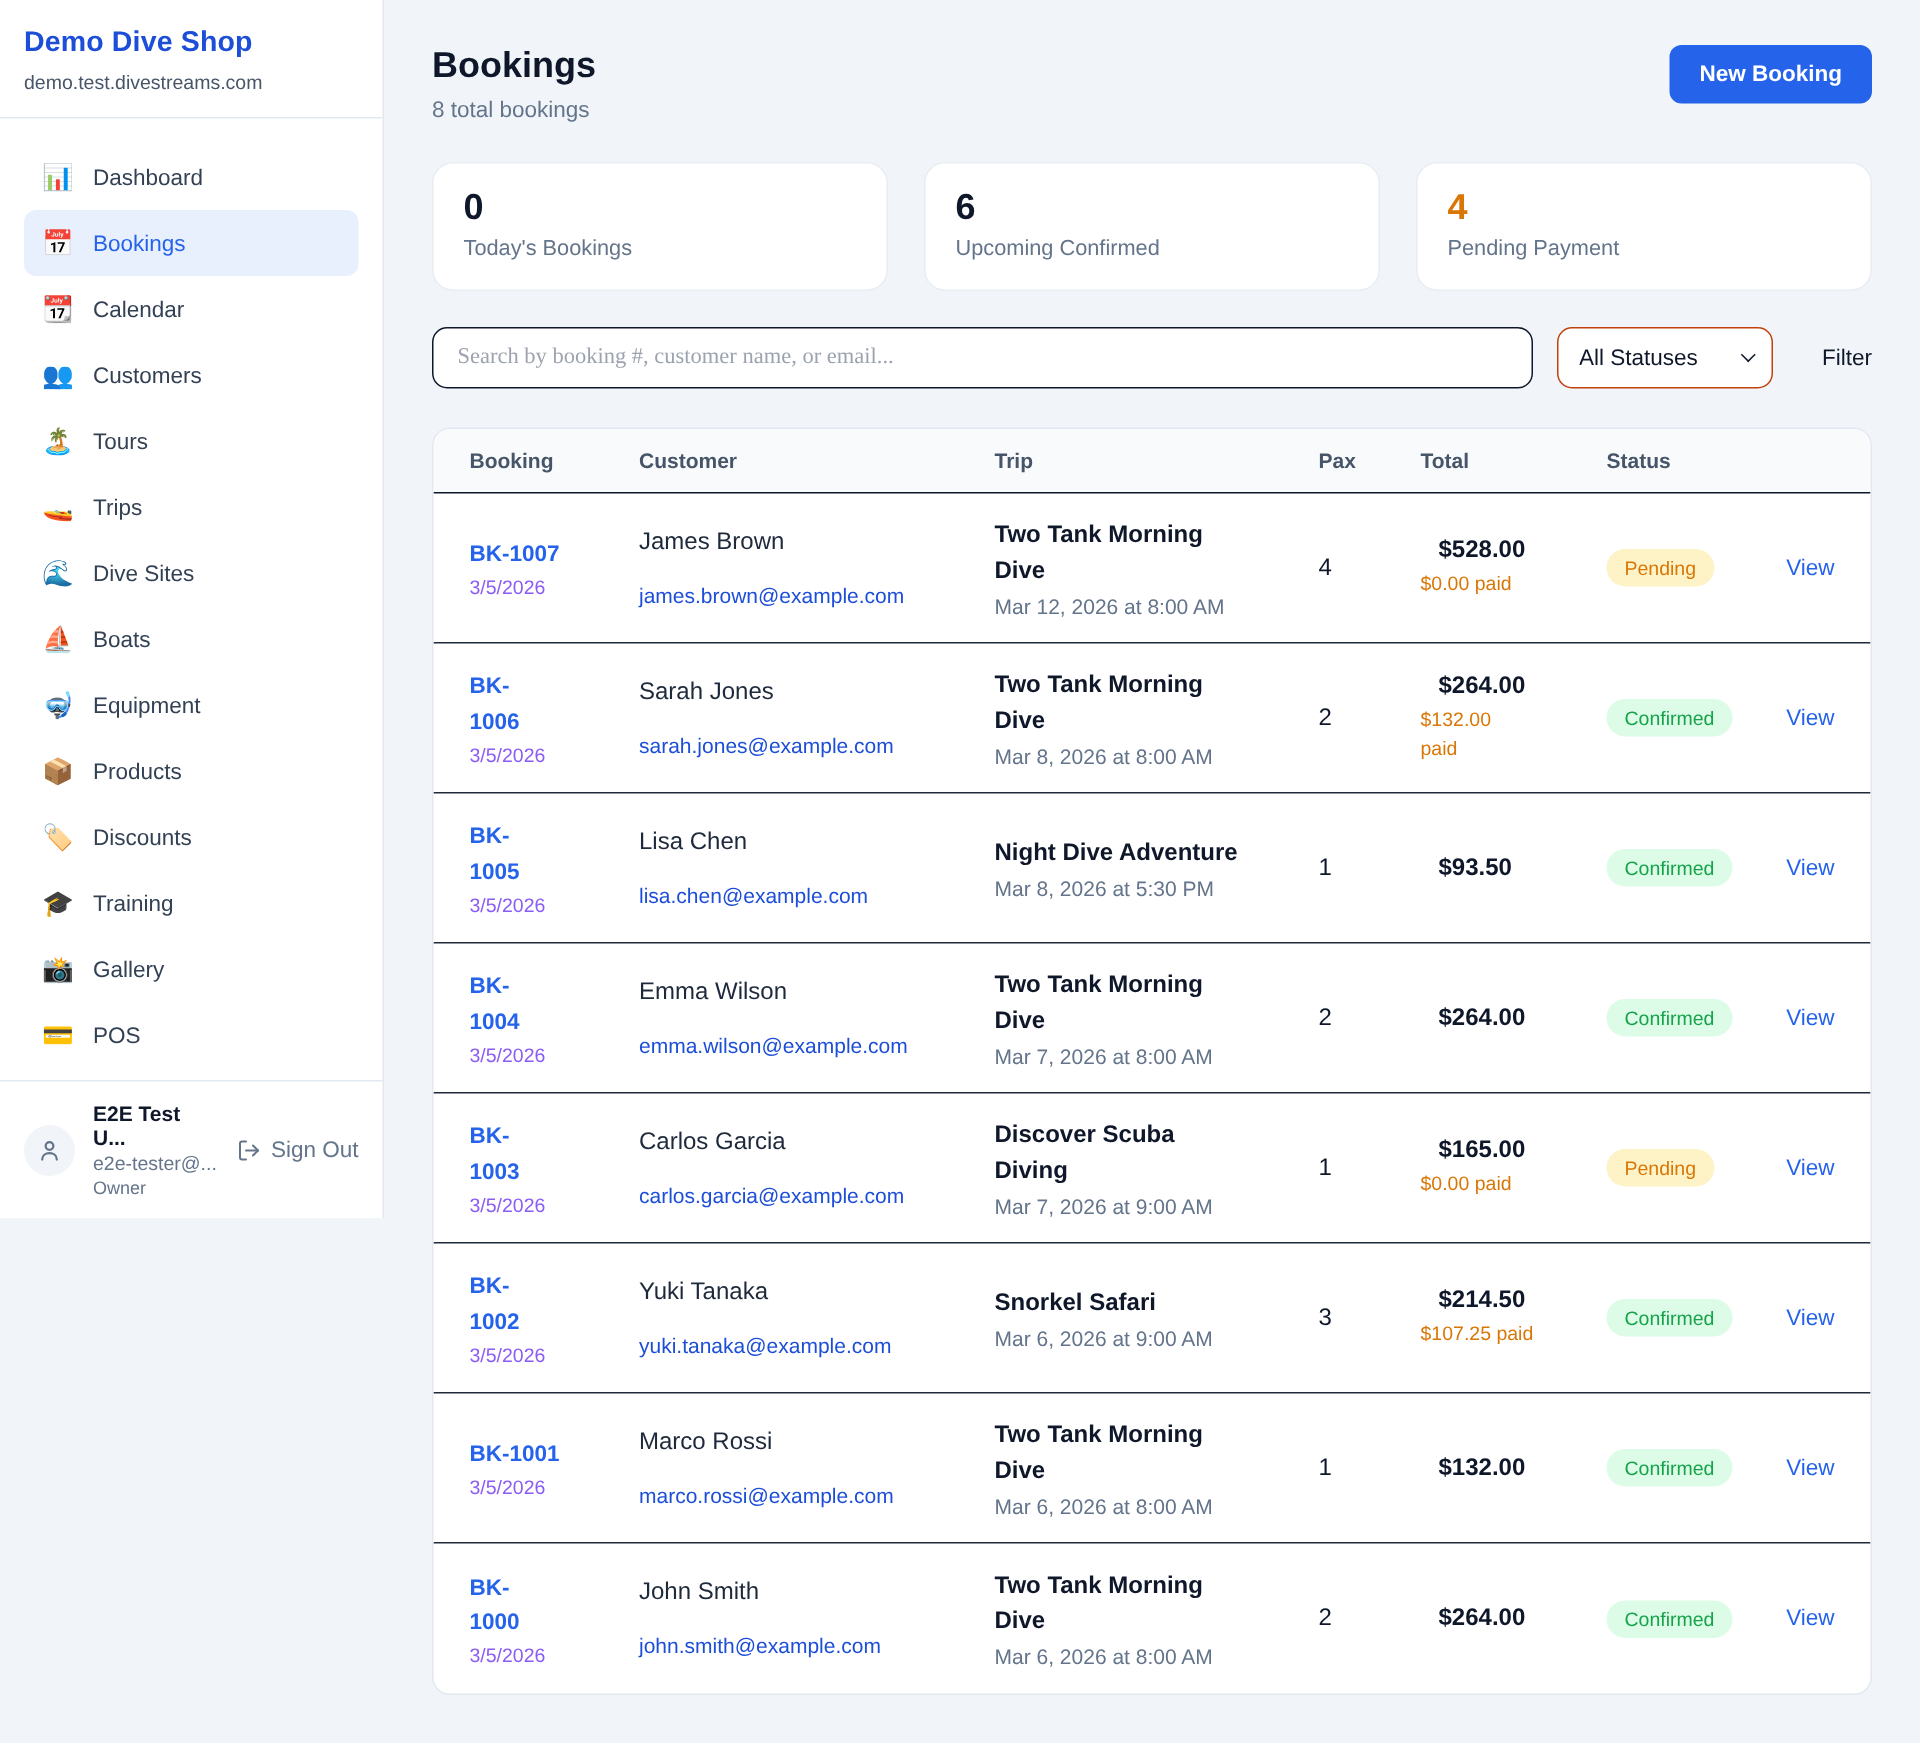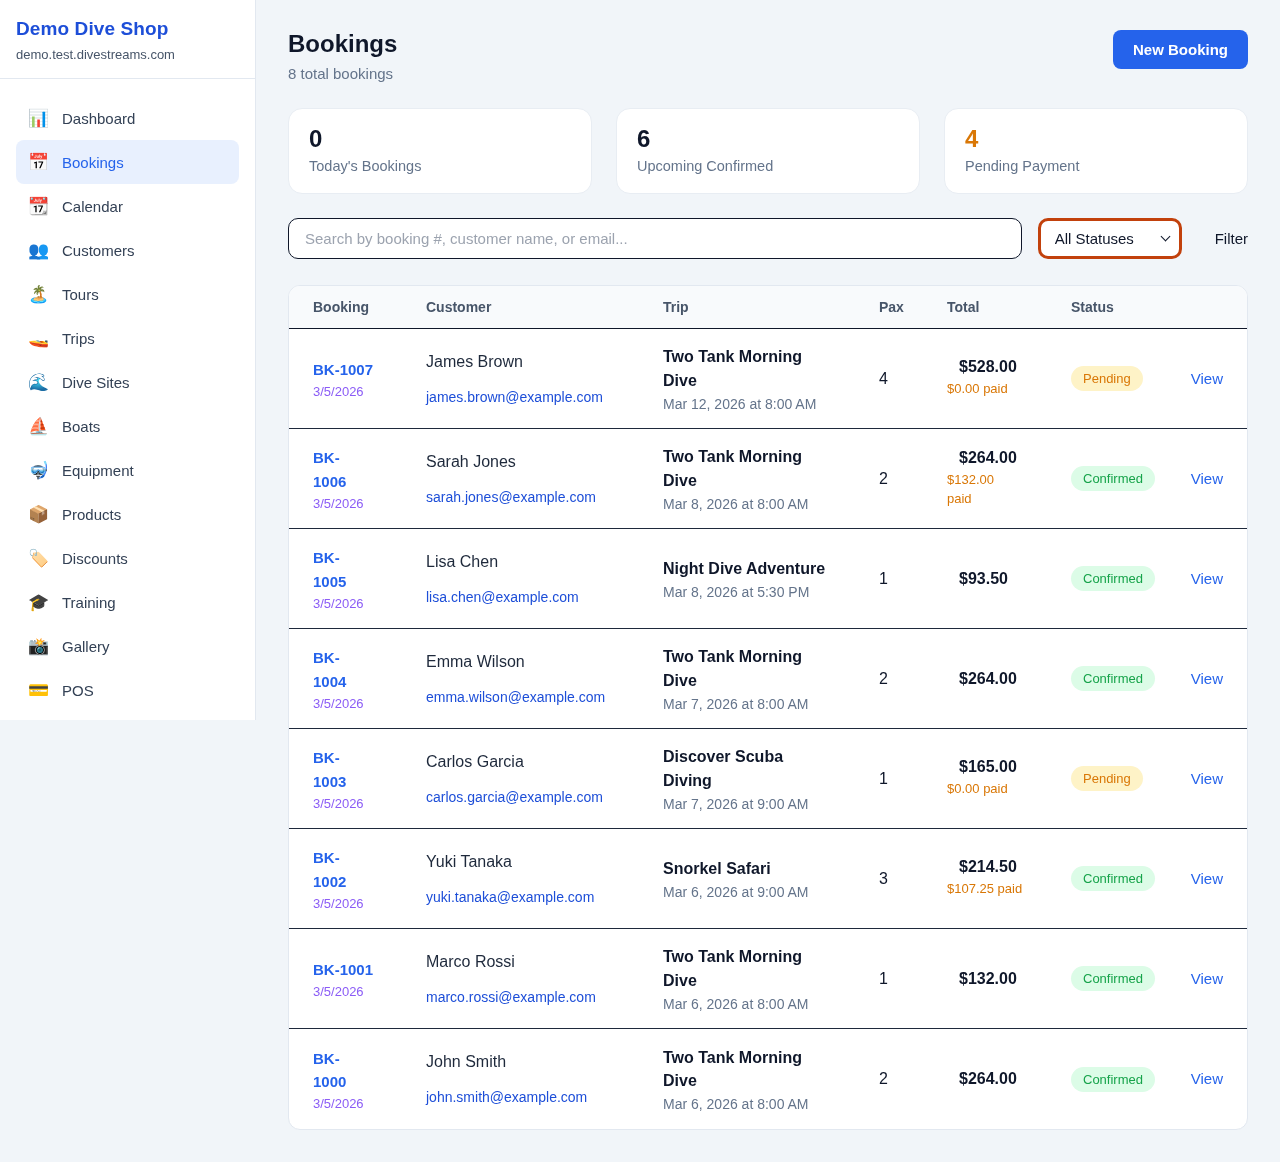--- a/index.html
+++ b/index.html
@@ -68,29 +68,29 @@
     flex: 1; background: #ffffff; border: 1px solid #e8edf3;
     border-radius: 14px; padding: 16px 20px; height: 86px;
   }
   .stat-value { font-size: 24px; font-weight: 700; color: #0f172a; }
   .stat-label { font-size: 14.5px; color: #64748b; margin-top: 5px; }
 
   .controls { display: flex; align-items: center; margin-top: 24px; }
   .search-input {
     flex: 1; height: 41px;
     border: 1px solid #0f172a; border-radius: 10px;
-    padding: 0 16px; font-family: Liberation Sans, sans-serif; font-size: 15px; color: #0f172a;
+    padding: 0 16px; font-family: Liberation Serif, serif; font-size: 15px; color: #0f172a;
     background: #ffffff; outline: none;
   }
   .search-input::placeholder { color: #9ca3af; }
   .select-wrap { position: relative; margin-left: 16px; }
   .status-select {
     -webkit-appearance: none; appearance: none;
     height: 41px; width: 144px;
-    border: 3px solid #c2410c; border-radius: 10px;
+    border: 1px solid #c2410c; border-radius: 10px;
     background: #ffffff; font-family: inherit; font-size: 15px; color: #0f172a;
     padding: 0 30px 1px 14px; cursor: pointer; outline: none;
   }
   .select-chevron {
     position: absolute; right: 13px; top: 15px;
     width: 7px; height: 7px; pointer-events: none;
     border-right: 1.8px solid #0f172a; border-bottom: 1.8px solid #0f172a;
     transform: rotate(45deg);
   }
   .filter-btn {
@@ -207,20 +207,41 @@
   <div class="nav-item">
     <span class="nav-icon">📸</span>
     <span class="nav-label">Gallery</span>
   </div>
 
   <div class="nav-item">
     <span class="nav-icon">💳</span>
     <span class="nav-label">POS</span>
   </div>
 </nav>
+  <div class="sidebar-user">
+    <div class="avatar">
+      <svg width="18" height="18" viewBox="0 0 24 24" fill="none" stroke="#64748b" stroke-width="2" stroke-linecap="round" stroke-linejoin="round">
+        <circle cx="12" cy="8" r="3.4"></circle>
+        <path d="M5.5 20c0-3.6 2.9-5.6 6.5-5.6s6.5 2 6.5 5.6"></path>
+      </svg>
+    </div>
+    <div class="user-meta">
+      <div class="user-name">E2E Test U...</div>
+      <div class="user-email">e2e-tester@...</div>
+      <div class="user-role">Owner</div>
+    </div>
+    <div class="signout">
+      <svg width="16" height="16" viewBox="0 0 24 24" fill="none" stroke="#64748b" stroke-width="2" stroke-linecap="round" stroke-linejoin="round">
+        <path d="M9 21H5a2 2 0 0 1-2-2V5a2 2 0 0 1 2-2h4"></path>
+        <polyline points="16 17 21 12 16 7"></polyline>
+        <line x1="21" y1="12" x2="9" y2="12"></line>
+      </svg>
+      <span>Sign Out</span>
+    </div>
+  </div>
 </aside>
 
 <main class="main">
 
   <div class="page-head">
     <div>
       <h1 class="page-title">Bookings</h1>
       <div class="page-subtitle">8 total bookings</div>
     </div>
     <button class="btn-primary">New Booking</button>

